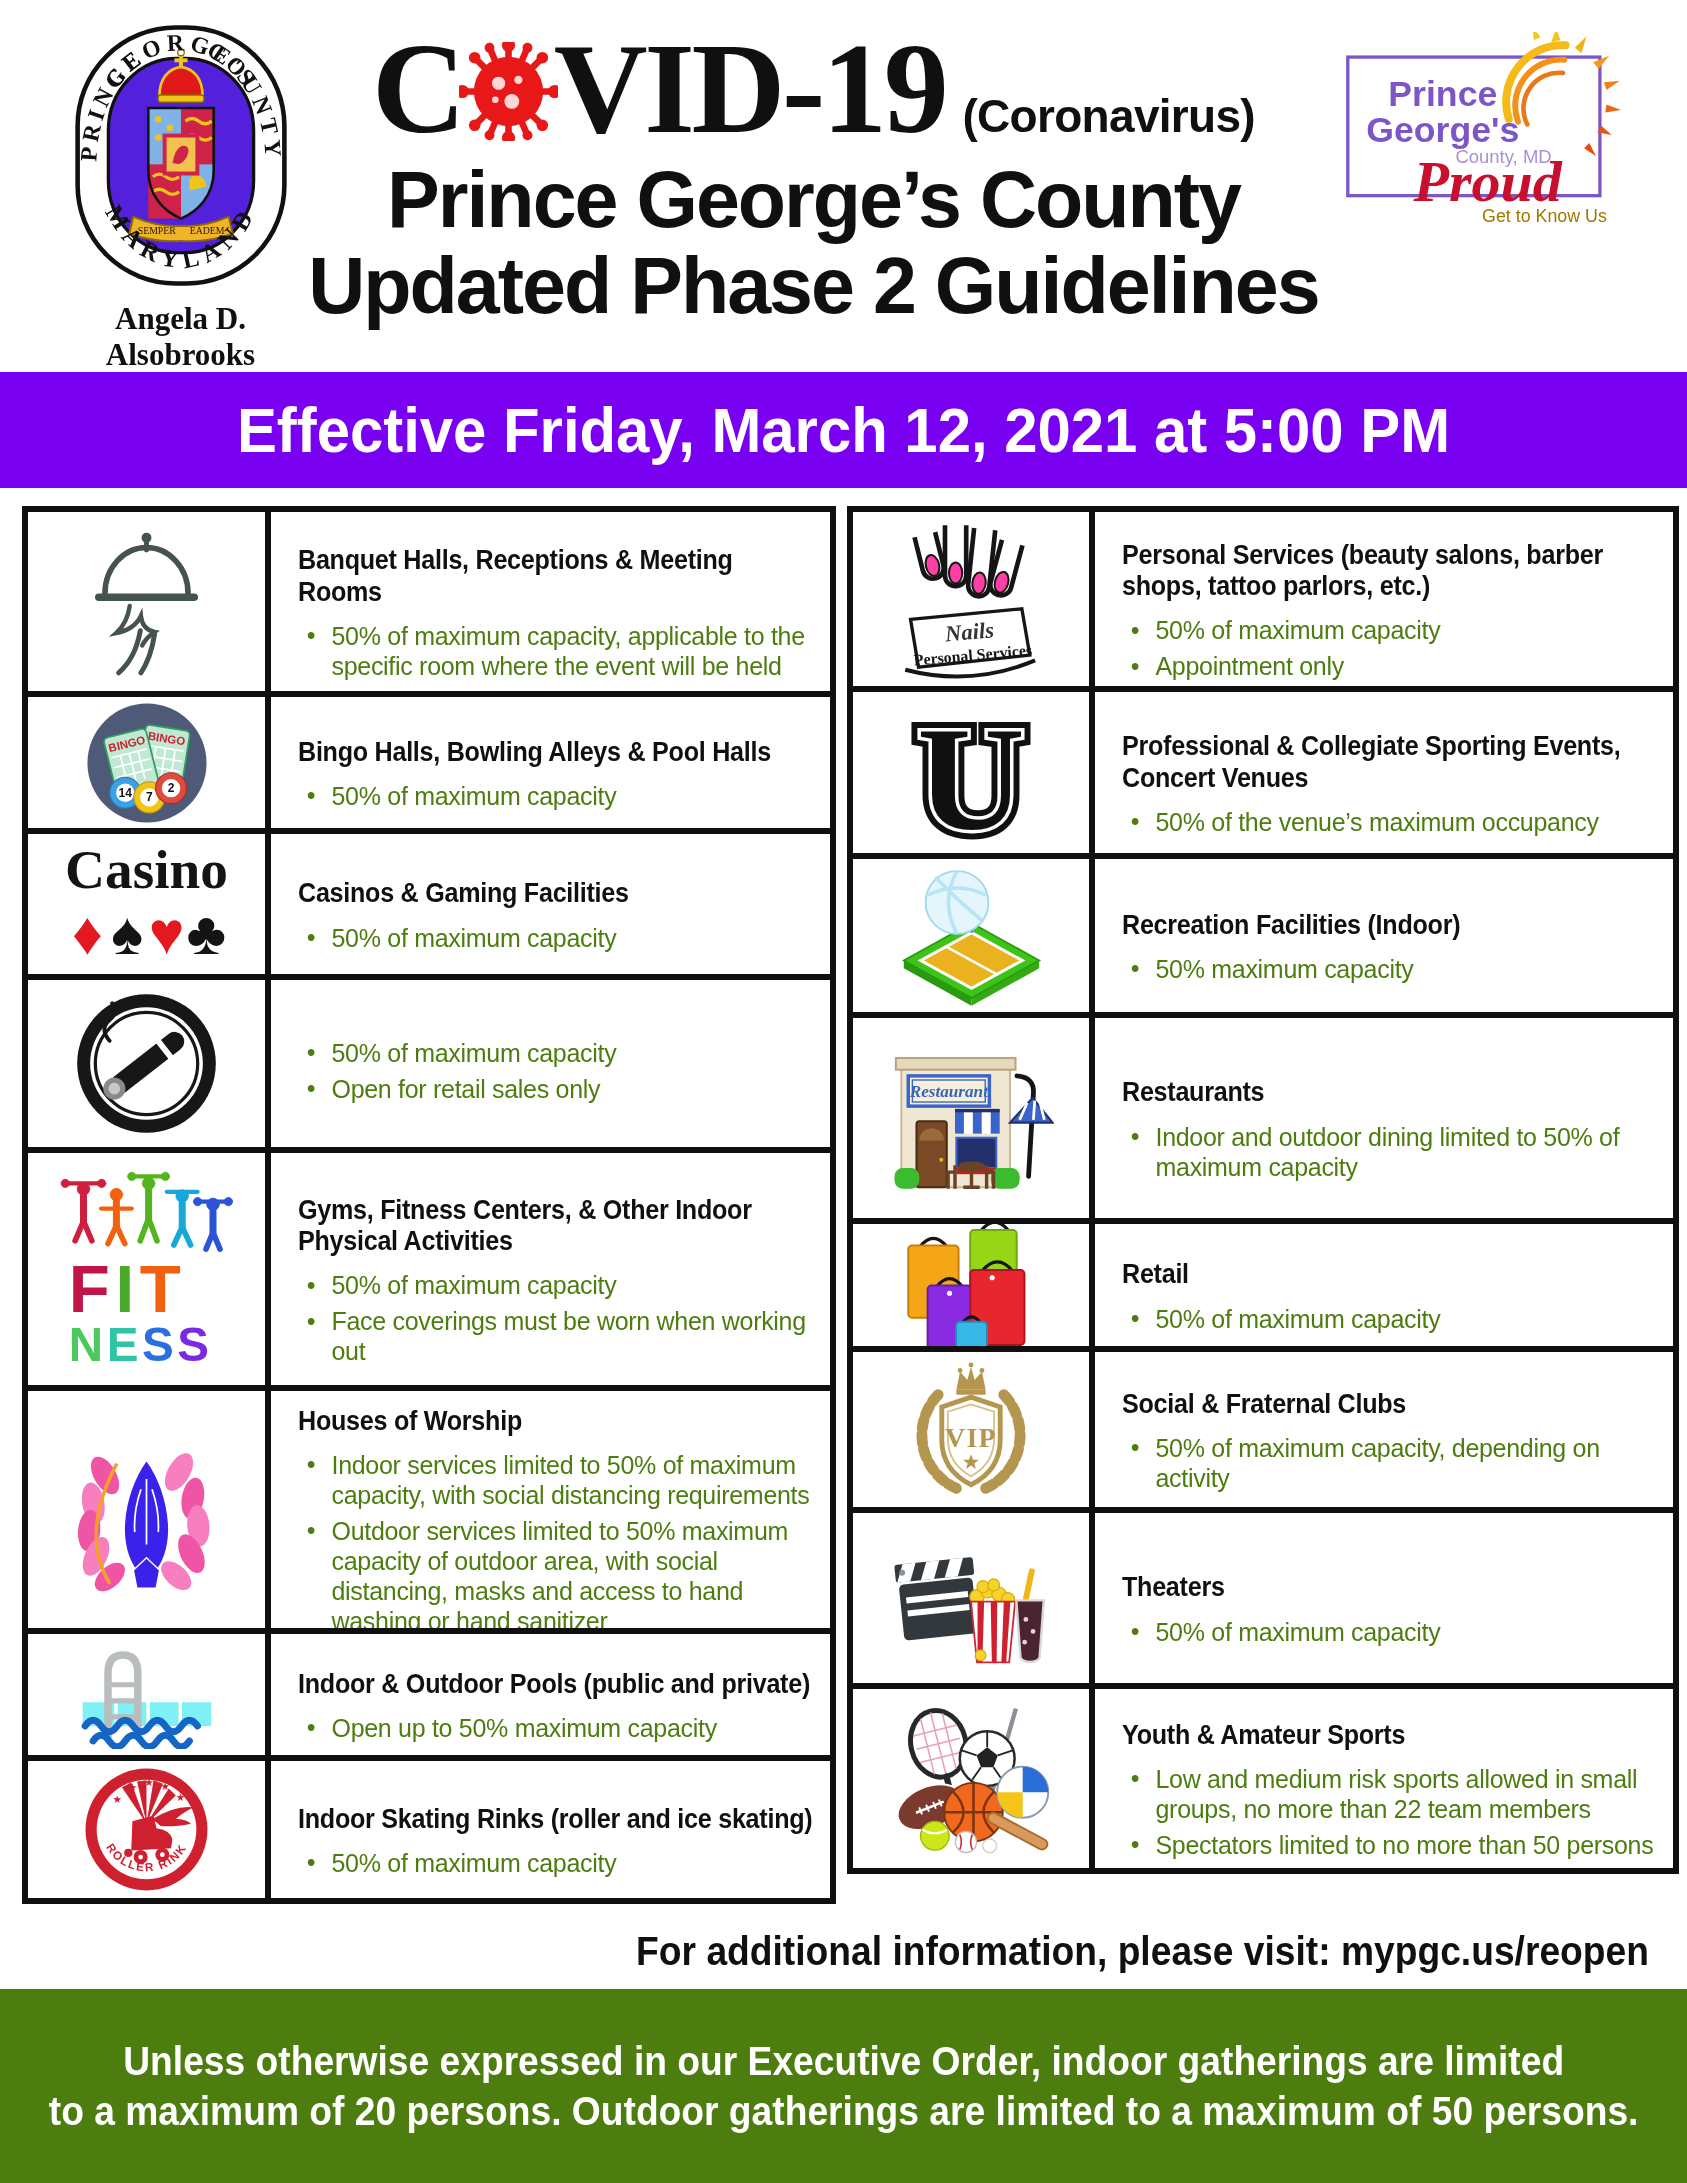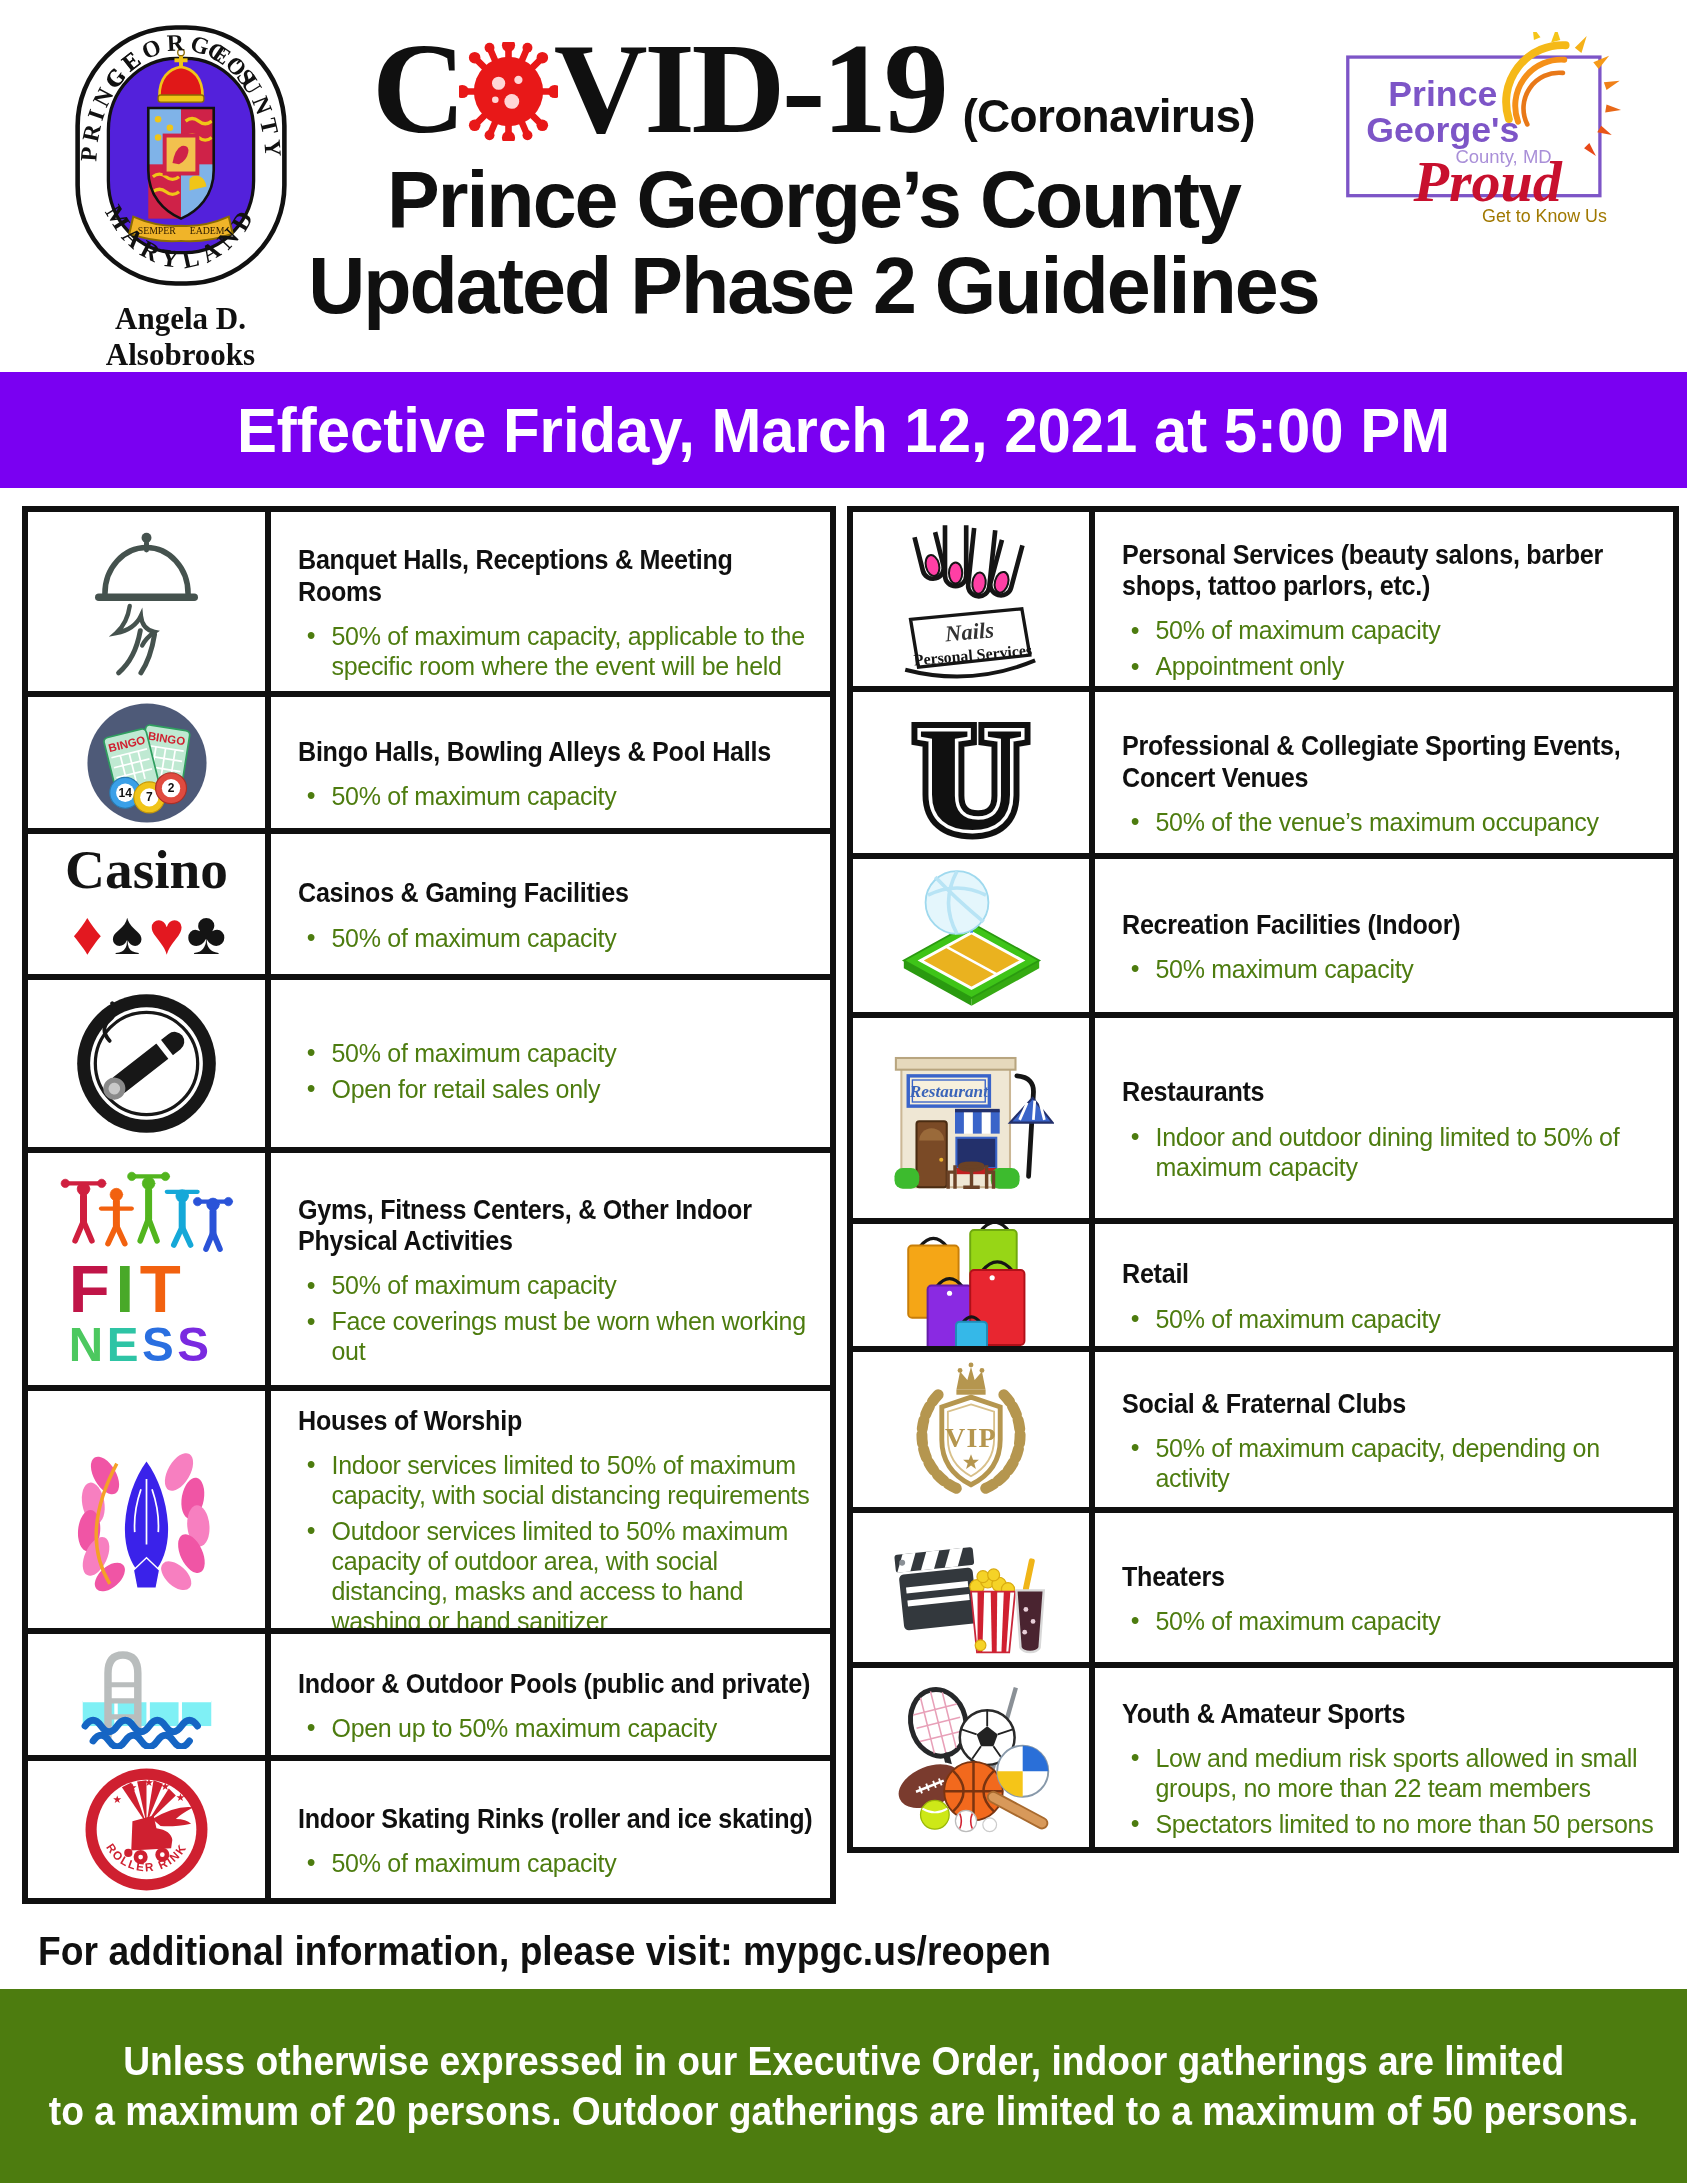--- a/index.html
+++ b/index.html
@@ -37,35 +37,35 @@
   .tbl-left  .row:nth-child(5){height:238px}
   .tbl-left  .row:nth-child(6){height:243px}
   .tbl-left  .row:nth-child(7){height:127px}
   .tbl-left  .row:nth-child(8){height:137px}
   .tbl-right .row:nth-child(1){height:180px}
   .tbl-right .row:nth-child(2){height:167px}
   .tbl-right .row:nth-child(3){height:159px}
   .tbl-right .row:nth-child(4){height:206px}
   .tbl-right .row:nth-child(5){height:128px}
   .tbl-right .row:nth-child(6){height:161px}
-  .tbl-right .row:nth-child(7){height:155px}
+  .tbl-right .row:nth-child(7){height:176px}
   .tbl-right .row:nth-child(8){height:179px}
   .cell-icon{width:237px;min-width:237px;border-right:6px solid #101010;display:flex;
              align-items:center;justify-content:center;background:#fff;}
   .tbl-right .cell-icon{width:236px;min-width:236px;}
   .cell-text{flex:1;display:flex;flex-direction:column;justify-content:center;padding:9.3px 17px 9.3px 26.5px;}
   .item-title{font-weight:700;font-size:28.4px;line-height:1.1;letter-spacing:-0.3px;margin-top:22px;}
   .item-title .cond{display:block;width:113%;transform:scaleX(.885);transform-origin:left top;}
   .bullets{margin-top:8px;}
   .bullet{position:relative;padding-left:34px;font-size:25px;line-height:1.2;letter-spacing:-0.3px;margin-top:6px;color:#4d7c0f;}
   .bullet::before{content:"•";position:absolute;left:9.3px;top:-0.7px;}
   .bullet:empty{display:none;}
 
   
-  .footer-info{position:absolute;top:1929px;left:0;width:1687px;text-align:left;}
+  .footer-info{position:absolute;top:1929px;left:0;width:1687px;text-align:right;}
   .footer-info .cond1{display:inline-block;font-weight:700;font-size:40px;transform:scaleX(.93);white-space:nowrap;}
   .footer-banner{position:absolute;top:1989px;left:0;width:1687px;height:195px;background:#4d7c0f;color:#fff;
                  display:flex;flex-direction:column;align-items:center;justify-content:center;gap:5.3px;}
   .footer-banner .cond1{display:inline-block;font-weight:700;font-size:40px;transform:scaleX(.93);white-space:nowrap;}
 
   svg text{font-family:"Liberation Sans",sans-serif;}
   .seriftxt{font-family:"Liberation Serif",serif;}
 </style>
 </head>
 <body>

